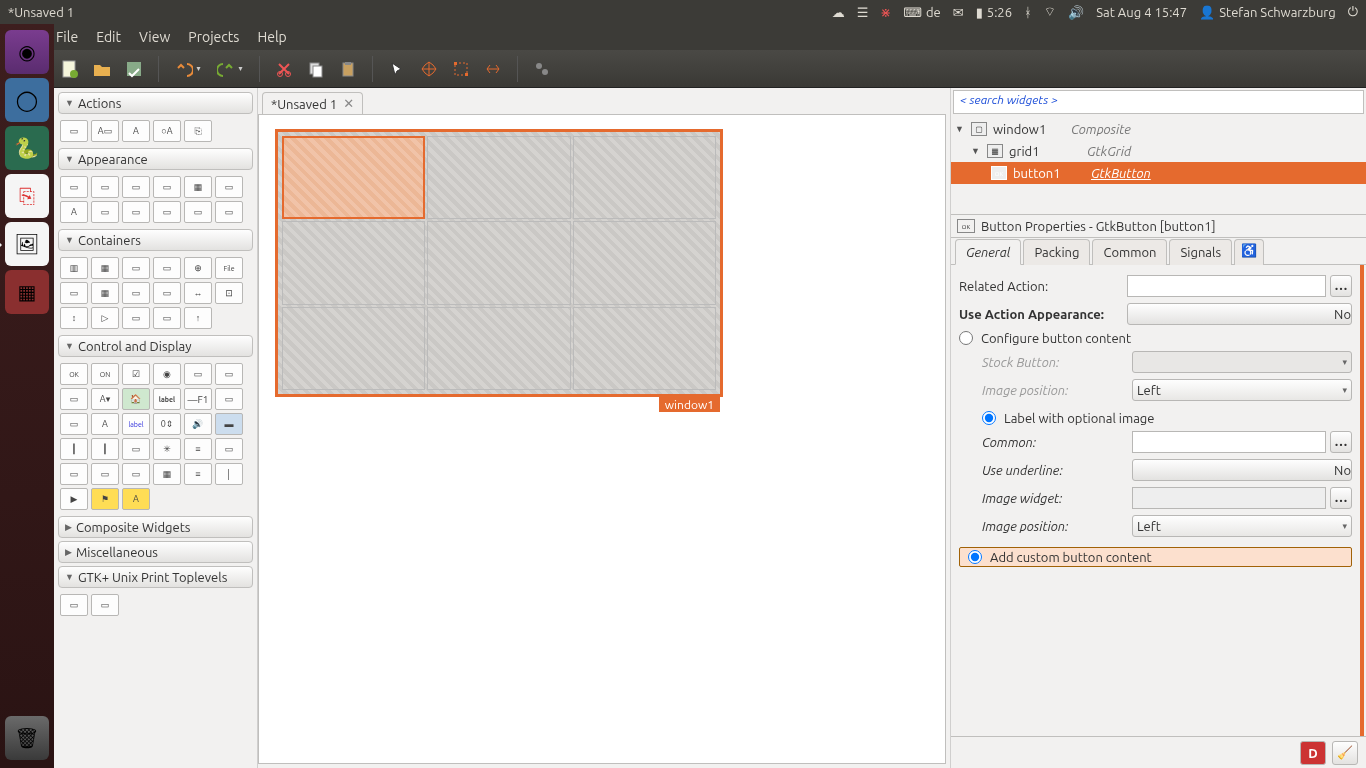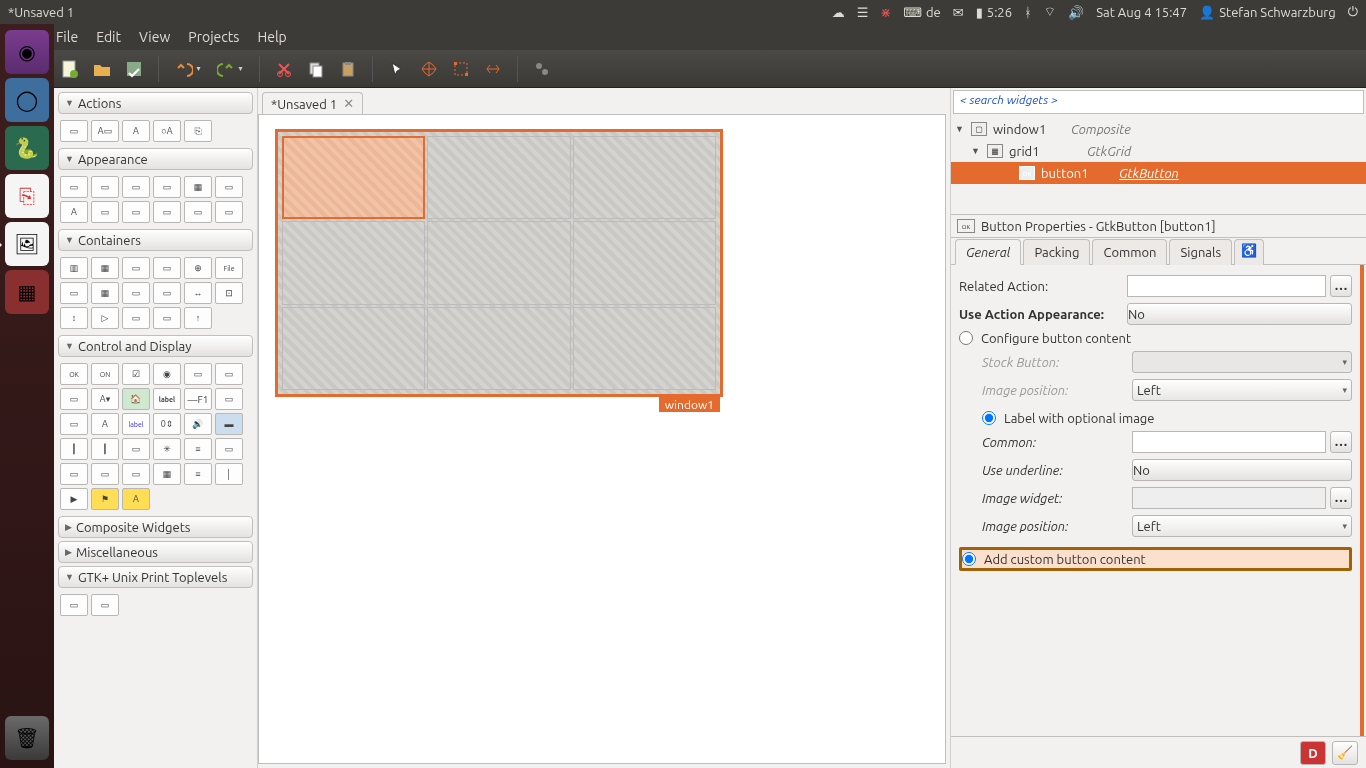--- a/index.html
+++ b/index.html
@@ -67,29 +67,29 @@
 .prop-header .bicon { width: 18px; height: 14px; border: 1px solid #888; font-size: 8px; display: inline-flex; align-items: center; justify-content: center; }
 
 .prop-tabs { display: flex; border-bottom: 1px solid #c0bfbd; padding-left: 4px; }
 .prop-tab { padding: 5px 10px; border: 1px solid #c0bfbd; border-bottom: none; margin-right: 2px; background: #ece9e6; border-radius: 4px 4px 0 0; cursor: pointer; position: relative; top: 1px; }
 .prop-tab.active { background: #f2f1f0; border-bottom: 1px solid #f2f1f0; font-style: italic; }
 .prop-body { flex: 1; overflow-y: auto; padding: 10px 8px; border-right: 4px solid #e56a2e; margin-right: 2px; }
 .prop-row { display: flex; align-items: center; margin-bottom: 6px; gap: 4px; }
 .prop-row .lbl { width: 164px; }
 .prop-row .lbl.indent { padding-left: 18px; width: 164px; font-style: italic; }
 .prop-row input[type=text] { flex: 1; height: 22px; border: 1px solid #b8b7b5; background: #fff; padding: 0 4px; }
-.prop-row .btn-no { flex: 1; height: 22px; border: 1px solid #b8b7b5; background: linear-gradient(#fefefe,#e3e2e0); text-align: left; line-height: 20px; border-radius: 3px; cursor: pointer; }
+.prop-row .btn-no { flex: 1; height: 22px; border: 1px solid #b8b7b5; background: linear-gradient(#fefefe,#e3e2e0); text-align: right; line-height: 20px; border-radius: 3px; cursor: pointer; }
 .prop-row .ellips { width: 22px; height: 22px; border: 1px solid #b8b7b5; background: linear-gradient(#fefefe,#e3e2e0); text-align: center; line-height: 18px; border-radius: 3px; cursor: pointer; font-weight: bold; }
 .prop-row select, .combo { flex: 1; height: 22px; border: 1px solid #b8b7b5; background: linear-gradient(#fefefe,#e8e7e5); padding: 0 4px; display: flex; align-items: center; justify-content: space-between; border-radius: 3px; }
 .combo .dd { font-size: 9px; color: #666; }
 .radio-row { display: flex; align-items: center; gap: 8px; margin: 6px 0; }
 .radio-row.indent { padding-left: 18px; }
 .radio-row input[type=radio] { width: 14px; height: 14px; }
 .sub-group { border-left: 1px solid transparent; padding-left: 4px; margin-bottom: 10px; }
-.highlight-row { background: #fce0ce; border: 3px solid #a16207; border-radius: 2px; padding: 2px 0; margin-top: 6px; }
+.highlight-row { background: #fce0ce; border: 1px solid #a16207; border-radius: 2px; padding: 2px 8px; margin-top: 6px; }
 
 .footer { height: 32px; border-top: 1px solid #c0bfbd; display: flex; align-items: center; justify-content: flex-end; padding-right: 8px; gap: 6px; }
 .footer .fbtn { width: 26px; height: 24px; border: 1px solid #b8b7b5; background: linear-gradient(#fefefe,#e3e2e0); border-radius: 3px; display: flex; align-items: center; justify-content: center; cursor: pointer; }
 
 .bold { font-weight: bold; }
 .disabled { color: #999; }
 </style>
 </head>
 <body>
 
@@ -359,21 +359,21 @@
           <span class="ticon">▢</span>
         <span class="name">window1</span>
         <span class="type">Composite</span>
       </div>
       <div class="tree-row" style="padding-left:20px">
         <span class="arrow">▼</span>
           <span class="ticon">▦</span>
         <span class="name">grid1</span>
         <span class="type">GtkGrid</span>
       </div>
-      <div class="tree-row sel" style="padding-left:52px">
+      <div class="tree-row sel" style="padding-left:24px">
         <span class="arrow"></span>
           <span class="ticon" style="font-size:6px">OK</span>
         <span class="name">button1</span>
         <span class="type">GtkButton</span>
       </div>
     </div>
 
     <div class="prop-header">
       <span class="bicon" style="font-size:6px">OK</span>
       <span>Button Properties - GtkButton [button1]</span>

